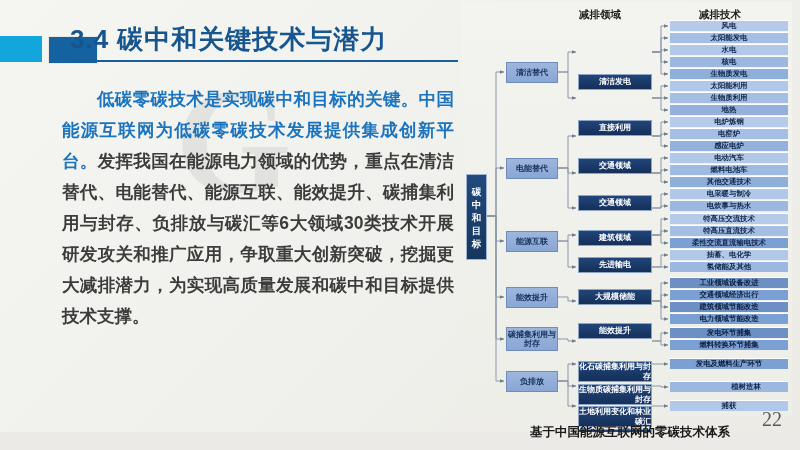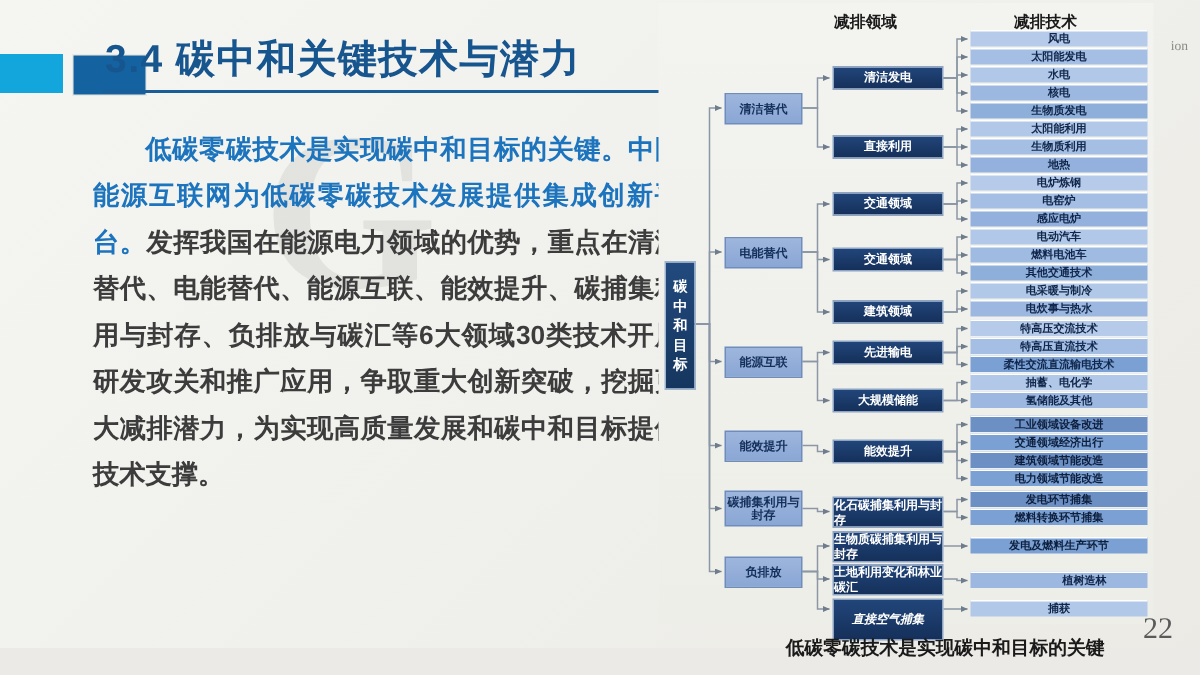--- a/index.html
+++ b/index.html
@@ -17,37 +17,37 @@
   
   .sq1{position:absolute;left:0;top:36px;width:42px;height:26px;background:#12a6dc;}
   .sq2{position:absolute;left:48px;top:36px;width:48px;height:26px;background:#1463a0;border:1px solid #e9e9e4;}
   .title{position:absolute;left:70px;top:22px;font-size:26px;font-weight:bold;color:#17558f;letter-spacing:1px;white-space:nowrap;}
   .title-rule{position:absolute;left:68px;top:60px;width:390px;height:2px;background:#1b5d96;}
   
   .body-col{position:absolute;left:62px;top:84px;width:392px;font-size:17.5px;line-height:31px;color:#3a3a3a;text-align:justify;text-indent:2em;font-weight:bold;}
   .body-col .hl{color:#1b74bd;}
   .body-col .rest{font-weight:bold;color:#3c3c3c;}
   
-  .diagram{position:absolute;left:439px;top:2px;width:330px;height:414px;background:linear-gradient(180deg,#f3f3ef 0%,#eeeee9 100%);}
+  .diagram{position:absolute;left:462px;top:2px;width:330px;height:414px;background:linear-gradient(180deg,#f3f3ef 0%,#eeeee9 100%);}
   .col-head{position:absolute;font-size:10.5px;font-weight:bold;color:#1a1a1a;text-align:center;}
   .ch-domain{left:95px;top:6px;width:86px;}
   .ch-tech{left:196px;top:6px;width:124px;}
   
   .root{position:absolute;left:4px;top:172px;width:19px;height:84px;background:linear-gradient(180deg,#224a7e 0%,#15365e 100%);
         border:1px solid #9fb4cf;color:#fff;font-size:9.5px;font-weight:bold;line-height:13px;
         display:flex;align-items:center;justify-content:center;text-align:center;}
   .root span{display:block;width:11px;}
   
   .n1{position:absolute;left:44px;width:52px;background:linear-gradient(180deg,#9db6dd 0%,#8aa6d4 100%);
       border:1px solid #6f8cbb;color:#14305a;font-size:8px;font-weight:bold;line-height:9.5px;
       display:flex;align-items:center;justify-content:center;text-align:center;box-sizing:border-box;}
   
   .n2{position:absolute;left:116px;width:74px;background:linear-gradient(180deg,#21457a 0%,#15305a 100%);
       border:1px solid #8ea4c4;color:#fff;font-size:8px;font-weight:bold;line-height:9.5px;
-      display:flex;align-items:center;justify-content:center;text-align:left;box-sizing:border-box;}
+      display:flex;align-items:center;justify-content:center;text-align:right;box-sizing:border-box;margin-top:30px;}
   
   .n3{position:absolute;left:208px;width:118px;height:11px;
       border-top:1px solid #ffffff;
       color:#10264a;font-size:7.4px;font-weight:bold;
       display:flex;align-items:center;justify-content:center;text-align:center;box-sizing:border-box;white-space:nowrap;}
   
   .wires{position:absolute;left:0;top:0;width:330px;height:414px;}
   
   .caption{position:absolute;left:470px;top:424px;width:320px;text-align:center;font-size:12.5px;font-weight:bold;color:#1a1a1a;}
   .pageno{position:absolute;right:18px;top:408px;font-size:20px;color:#5a5a5a;font-family:"Liberation Serif",serif;}
@@ -208,16 +208,16 @@
     <div class="n3" style="top:311px;background:#7ba0d3;color:#0d1f3d;">电力领域节能改造</div>
     <div class="n3" style="top:325px;background:#6d90c4;color:#0d1f3d;">发电环节捕集</div>
     <div class="n3" style="top:337px;background:#7ba0d3;color:#0d1f3d;">燃料转换环节捕集</div>
     <div class="n3" style="top:356px;background:#7ba0d3;color:#0d1f3d;">发电及燃料生产环节</div>
     <div class="n3" style="top:379px;background:#9cb8e0;padding-left:34px;">植树造林</div>
     <div class="n3" style="top:398px;background:#b2c8e8;">捕获</div>
 
   </div>
 
   <div class="bottom-band"></div>
-  <div class="caption">低碳零碳技术是实现碳中和目标的关键</div>
+  <div class="caption">基于中国能源互联网的零碳技术体系</div>
   <div class="pageno">22</div>
 
 </div>
 
 </body></html>

